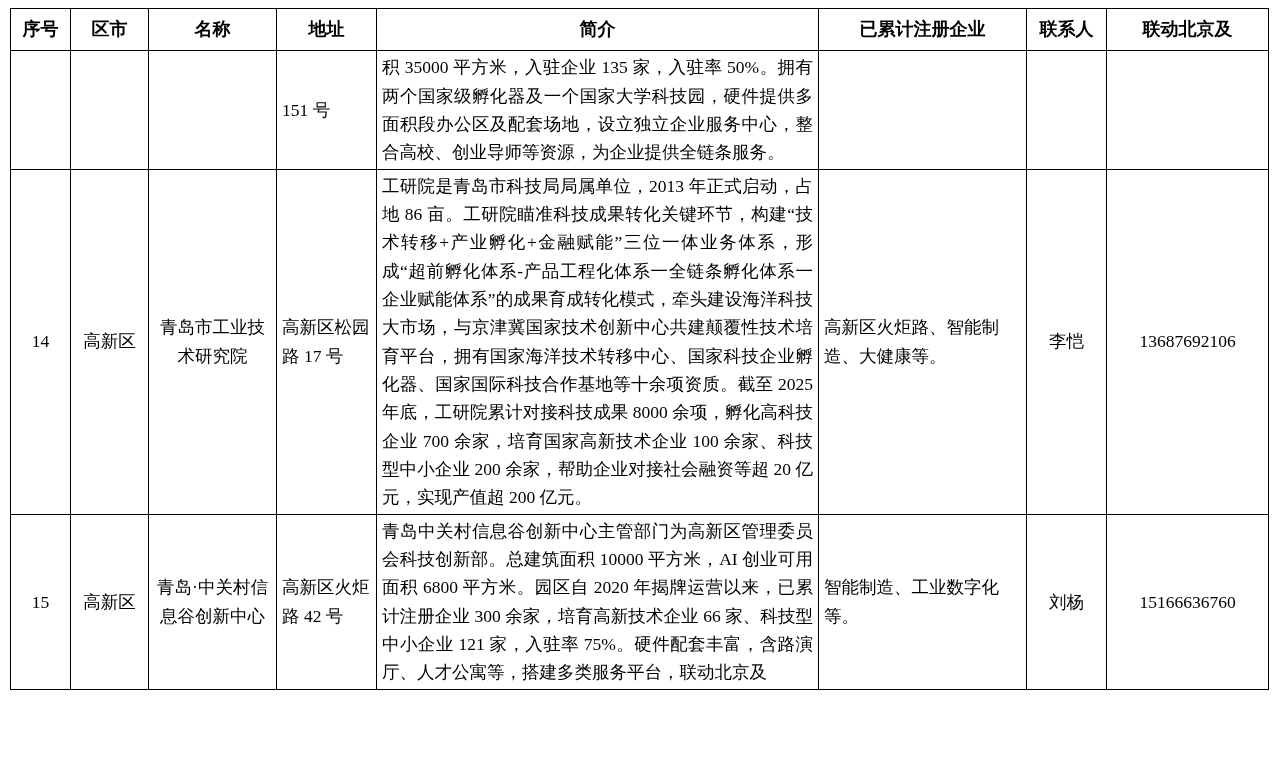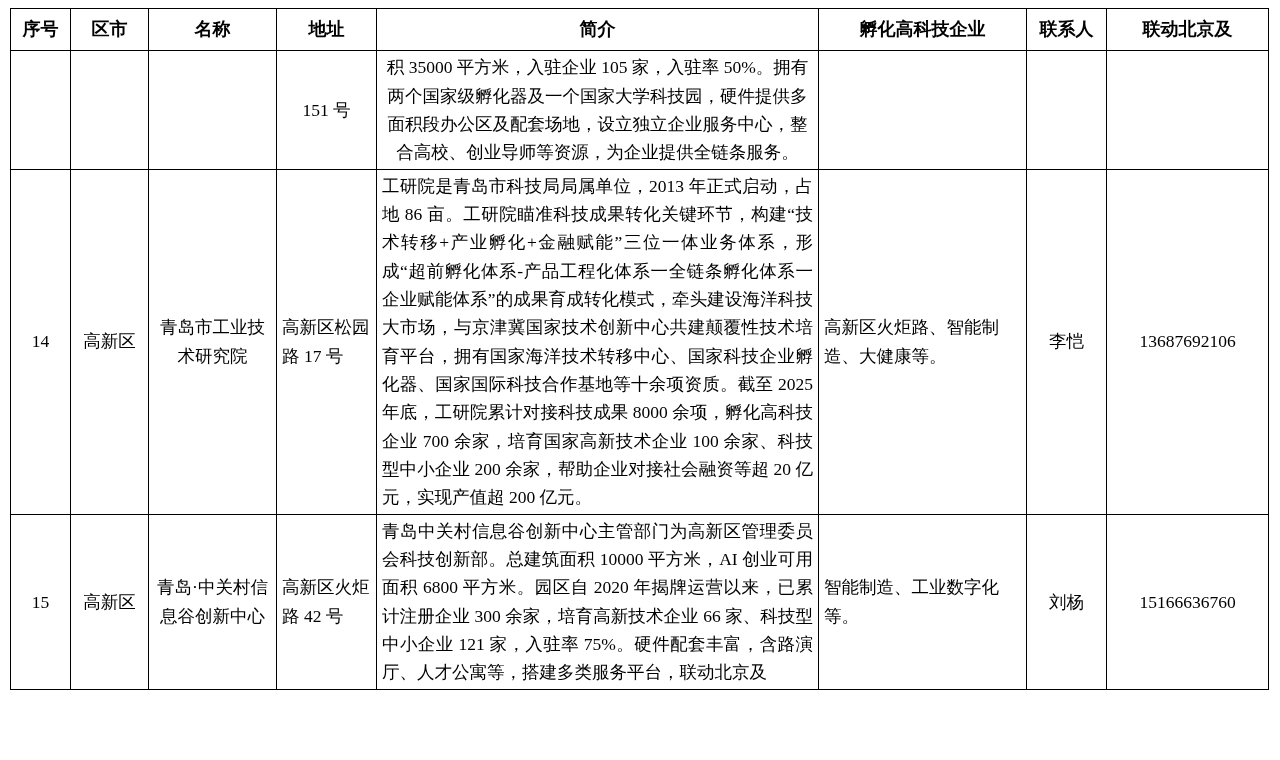--- a/index.html
+++ b/index.html
@@ -61,21 +61,21 @@
   td.addr {
     text-align: left;
   }
   td.desc {
     text-align: justify;
     text-justify: inter-ideograph;
   }
   td.focus {
     text-align: left;
   }
-  .row-top td { vertical-align: top; text-align: center; }
+  .row-top td { vertical-align: top; }
 </style>
 </head>
 <body>
 
 <div class="page">
   <table class="doc-table">
     <colgroup>
       <col class="c-idx">
       <col class="c-dist">
       <col class="c-name">
@@ -85,32 +85,32 @@
       <col class="c-person">
       <col class="c-phone">
     </colgroup>
     <thead>
       <tr>
         <th>序号</th>
         <th>区市</th>
         <th>名称</th>
         <th>地址</th>
         <th>简介</th>
-        <th>孵化高科技企业</th>
+        <th>已累计注册企业</th>
         <th>联系人</th>
         <th>联动北京及</th>
       </tr>
     </thead>
     <tbody>
       <tr class="row-top">
         <td class="idx"></td>
         <td class="dist"></td>
         <td class="name"></td>
         <td class="addr">151 号</td>
-        <td class="desc">积 35000 平方米，入驻企业 105 家，入驻率 50%。拥有两个国家级孵化器及一个国家大学科技园，硬件提供多面积段办公区及配套场地，设立独立企业服务中心，整合高校、创业导师等资源，为企业提供全链条服务。</td>
+        <td class="desc">积 35000 平方米，入驻企业 135 家，入驻率 50%。拥有两个国家级孵化器及一个国家大学科技园，硬件提供多面积段办公区及配套场地，设立独立企业服务中心，整合高校、创业导师等资源，为企业提供全链条服务。</td>
         <td class="focus"></td>
         <td class="person"></td>
         <td class="phone"></td>
       </tr>
       <tr>
         <td class="idx">14</td>
         <td class="dist">高新区</td>
         <td class="name">青岛市工业技术研究院</td>
         <td class="addr">高新区松园路 17 号</td>
         <td class="desc">工研院是青岛市科技局局属单位，2013 年正式启动，占地 86 亩。工研院瞄准科技成果转化关键环节，构建“技术转移+产业孵化+金融赋能”三位一体业务体系，形成“超前孵化体系-产品工程化体系一全链条孵化体系一企业赋能体系”的成果育成转化模式，牵头建设海洋科技大市场，与京津冀国家技术创新中心共建颠覆性技术培育平台，拥有国家海洋技术转移中心、国家科技企业孵化器、国家国际科技合作基地等十余项资质。截至 2025 年底，工研院累计对接科技成果 8000 余项，孵化高科技企业 700 余家，培育国家高新技术企业 100 余家、科技型中小企业 200 余家，帮助企业对接社会融资等超 20 亿元，实现产值超 200 亿元。</td>

